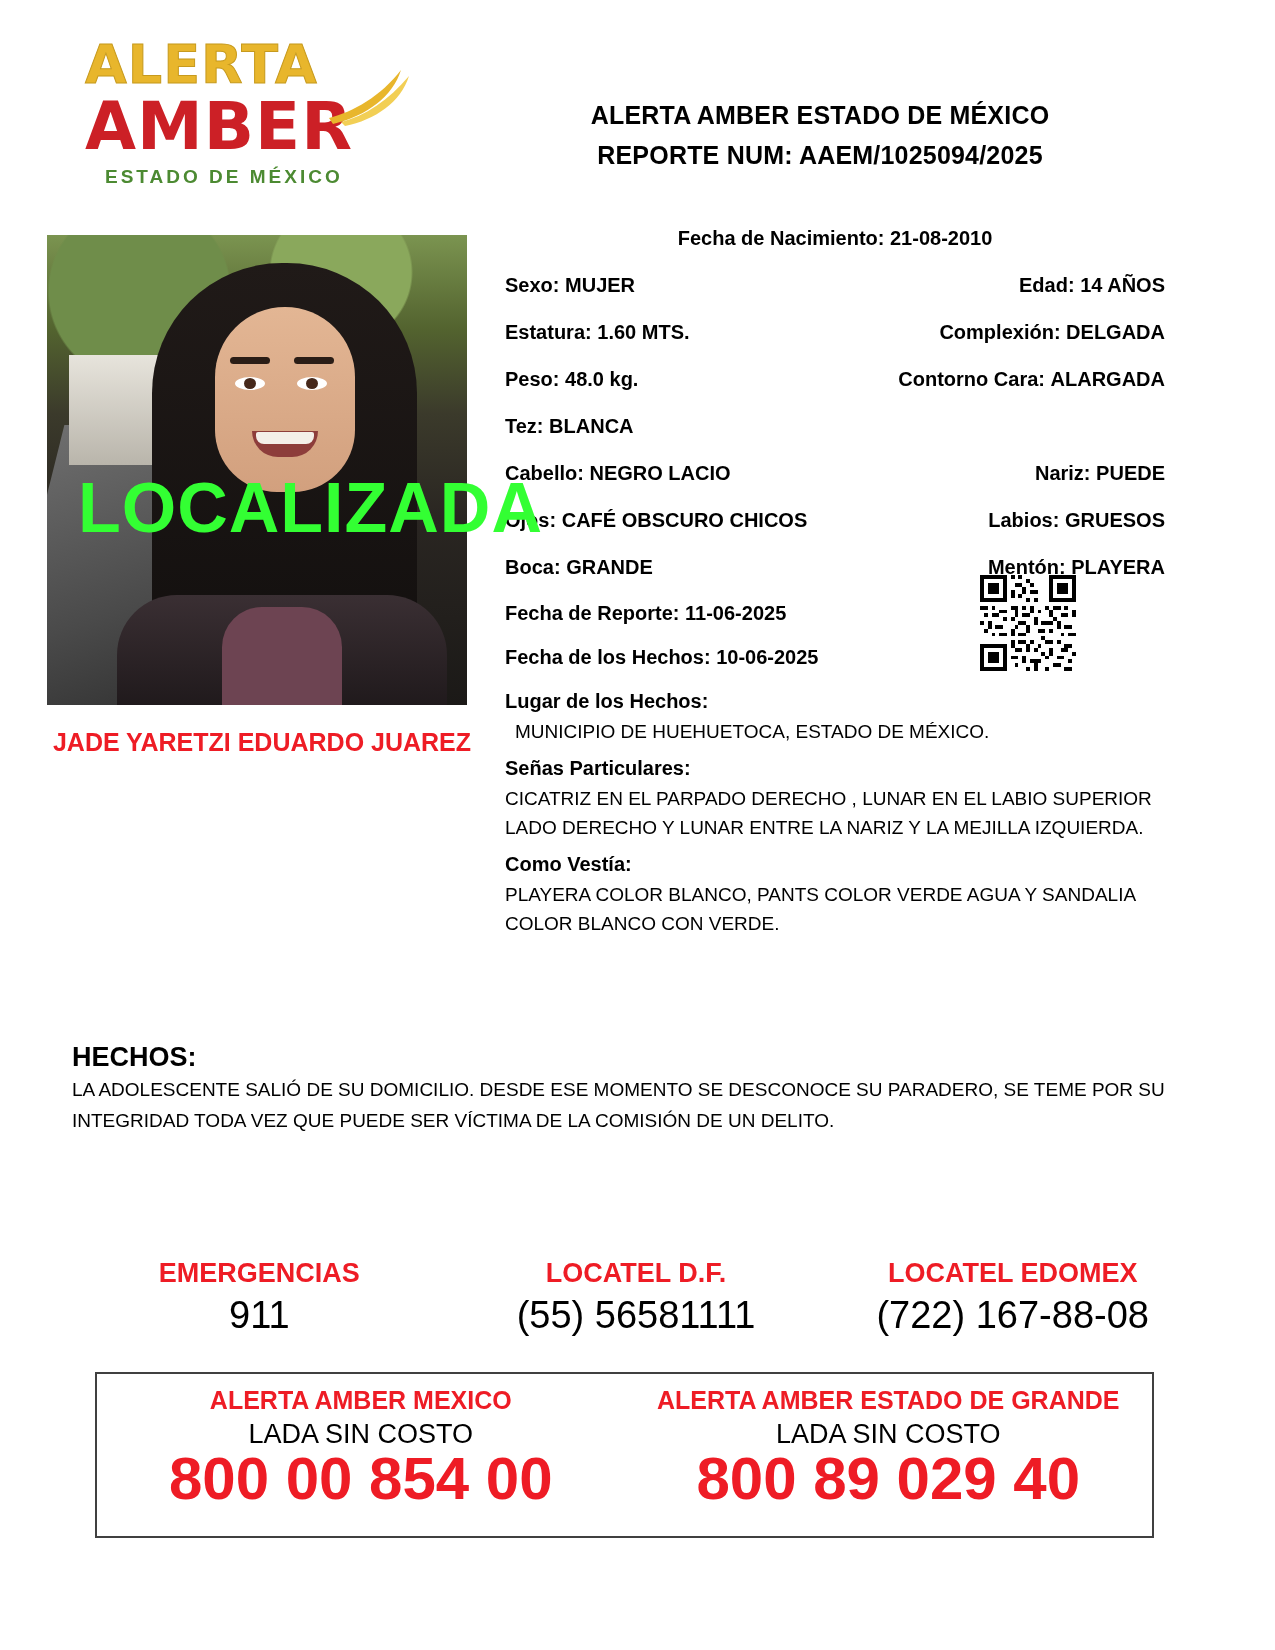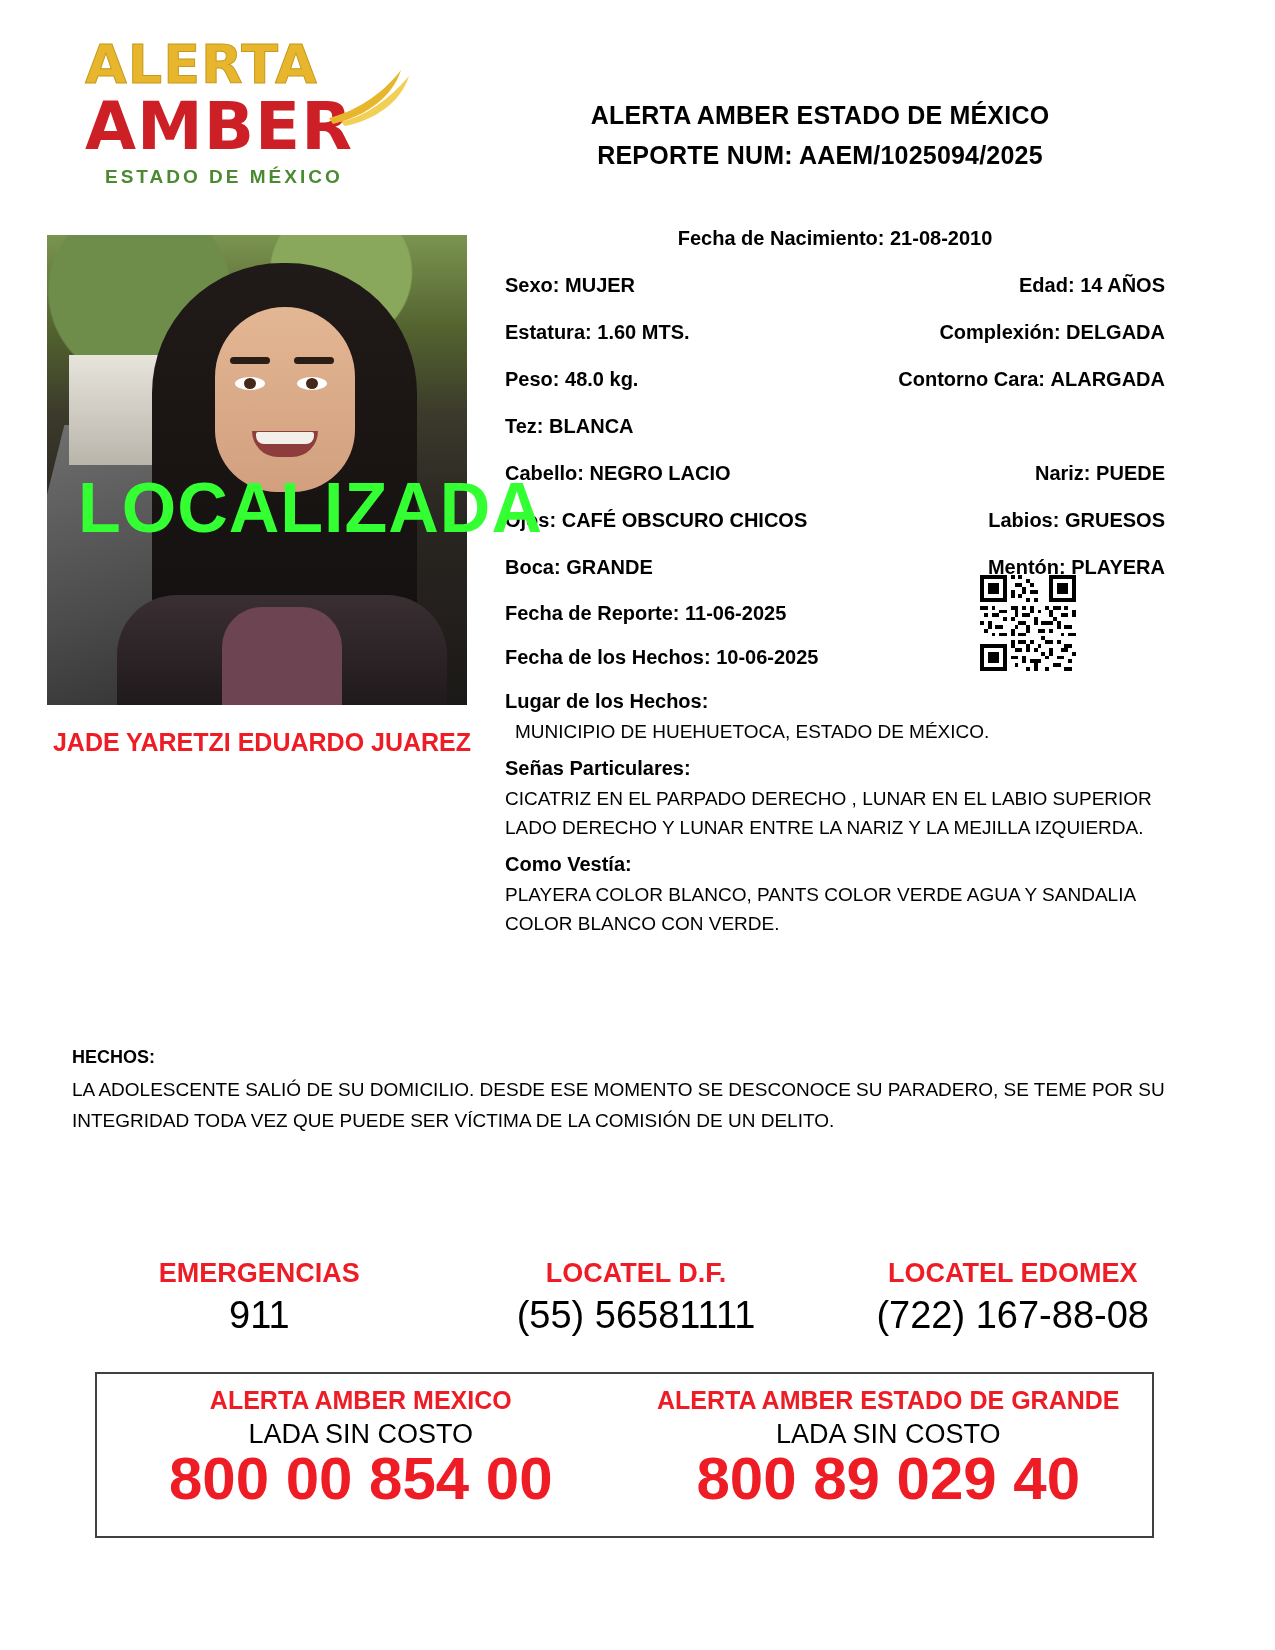--- a/index.html
+++ b/index.html
@@ -248,21 +248,21 @@
   }
 
   
   .hechos {
     position: absolute;
     left: 72px;
     top: 1040px;
     width: 1110px;
   }
   .hechos-title {
-    font-size: 18px;
+    font-size: 27px;
     font-weight: bold;
     line-height: 34px;
   }
   .hechos-text {
     font-size: 19px;
     line-height: 31px;
   }
 
   
   .phones {

